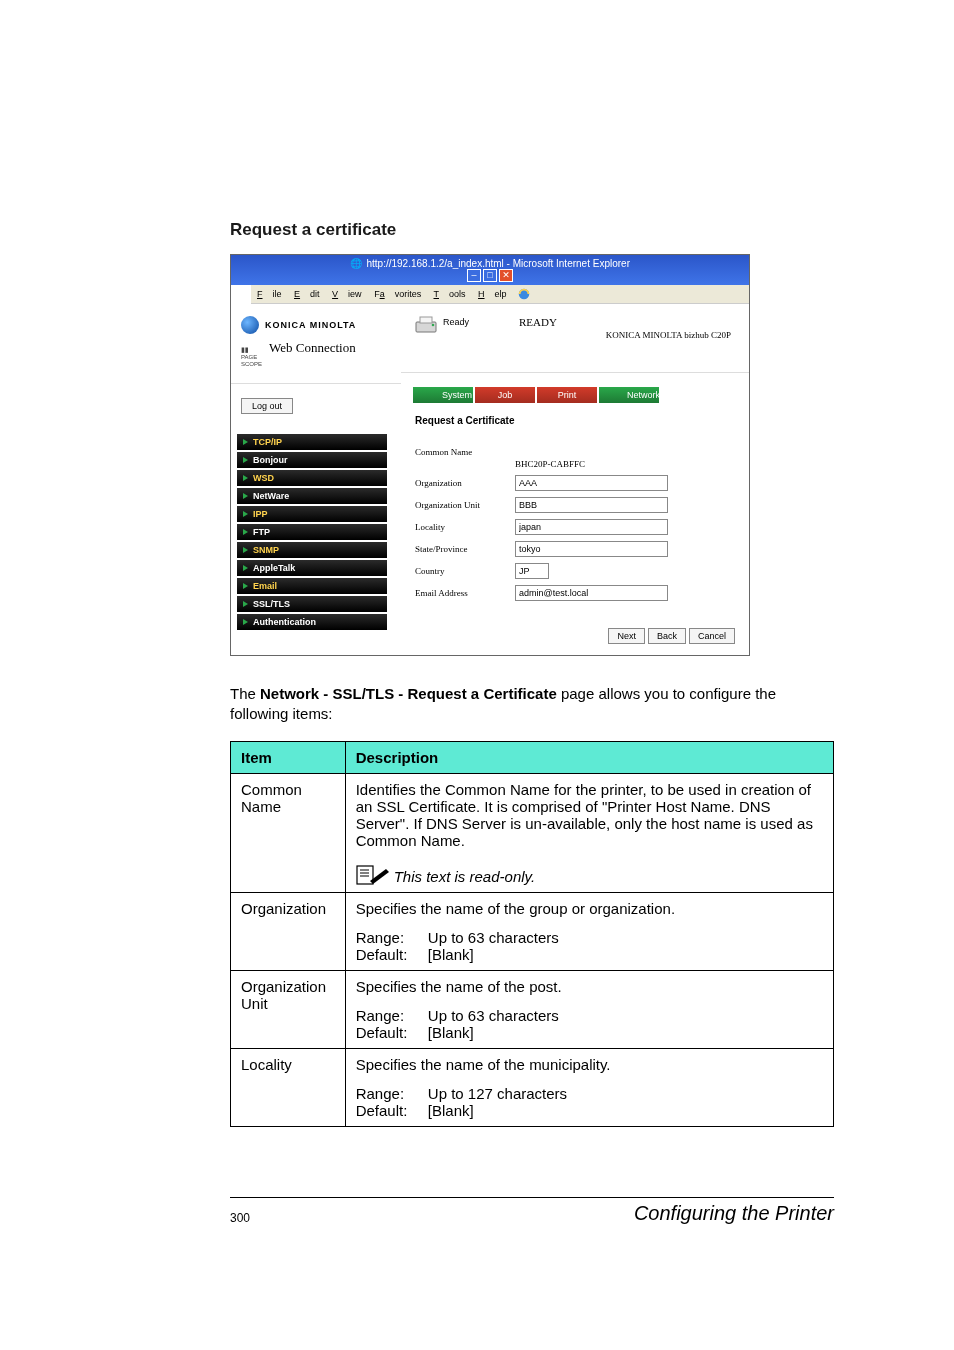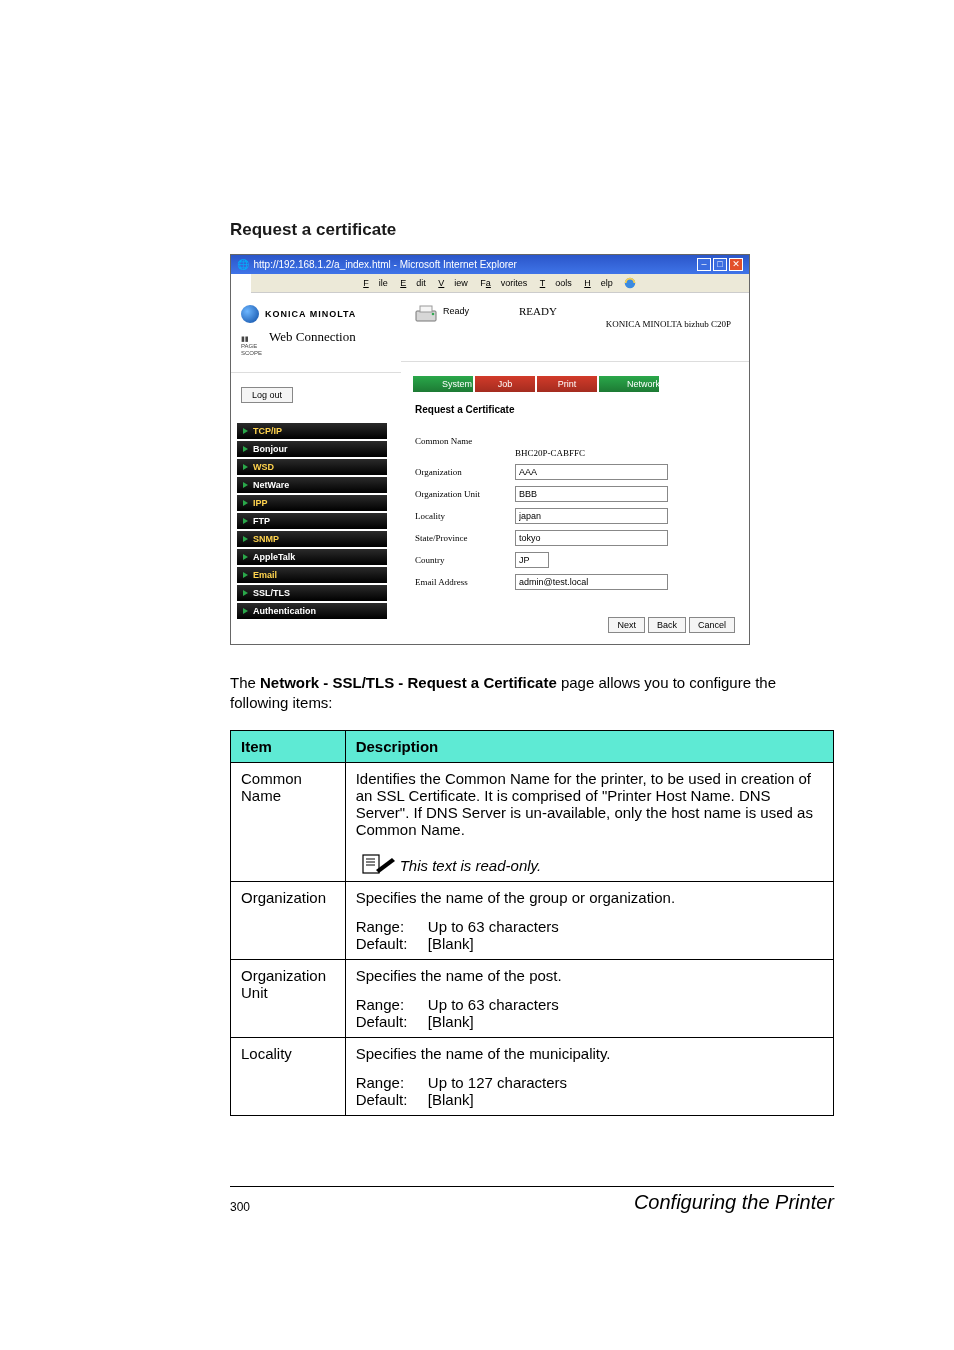--- a/index.html
+++ b/index.html
@@ -32,32 +32,33 @@
     background: #fff;
   }
   .titlebar {
     background: linear-gradient(#2b56c9, #3f74e8);
     color: #fff;
     padding: 3px 6px;
     display: flex;
     justify-content: space-between;
     align-items: center;
     font-size: 10px;
+    flex-direction: column;
   }
   .winbtns { display: flex; gap: 2px; }
   .winbtn { width: 14px; height: 13px; border: 1px solid #fff; display:flex; align-items:center; justify-content:center; font-size:9px; line-height:1;}
   .wb-min { background:#3b6de0; }
   .wb-max { background:#3b6de0; }
   .wb-close { background:#e34f2a; }
   .menubar {
     background: #ece9d8;
     padding: 2px 6px;
     border-bottom: 1px solid #ccc;
     display:flex;
-    justify-content: center;
+    justify-content: flex-start;
     align-items:center;
     margin-left:20px;
   }
   .menus span { margin-right: 10px; font-size:9px; }
   .mnemonic { text-decoration: underline; }
   .ie-icon { width:14px; height:14px; }
   .content {
     display: flex;
     background: #fff;
   }
@@ -136,21 +137,21 @@
     width: 100%;
     font-size: 15px;
   }
   table.doc th, table.doc td {
     border: 1px solid #000;
     padding: 7px 10px;
     vertical-align: top;
     text-align: left;
   }
   table.doc th { font-weight: bold; background:#5eead4; }
-  .note-row { display:flex; align-items:flex-end; margin-top:14px;margin-left:6px;}
+  .note-row { display:flex; align-items:flex-end; margin-top:14px;}
   .note-icon { width:34px; height:22px; }
   .note-text { font-style: italic; font-size:15px; margin-left:4px;}
   .range-lbl { display:inline-block; width:68px; }
 
   .footer {
     position: relative;
     margin-top: 70px;
     display:flex; justify-content:space-between;
     align-items:flex-end;
     border-top: 1px solid #000;

